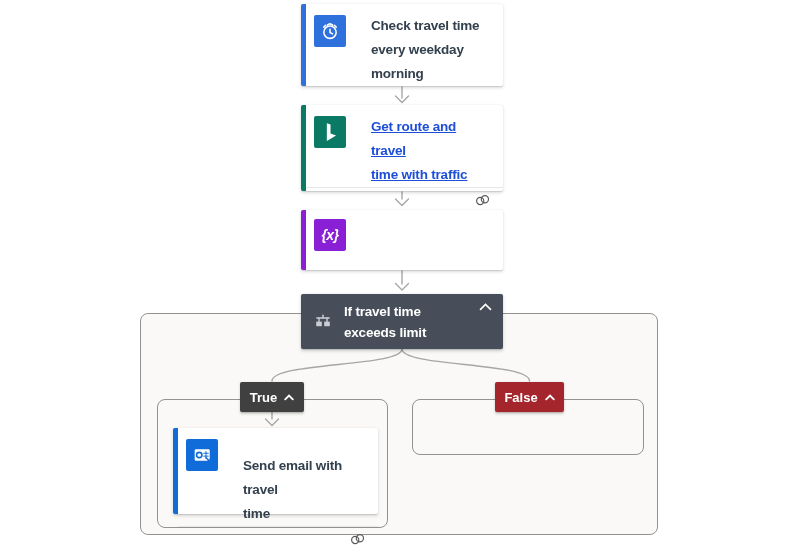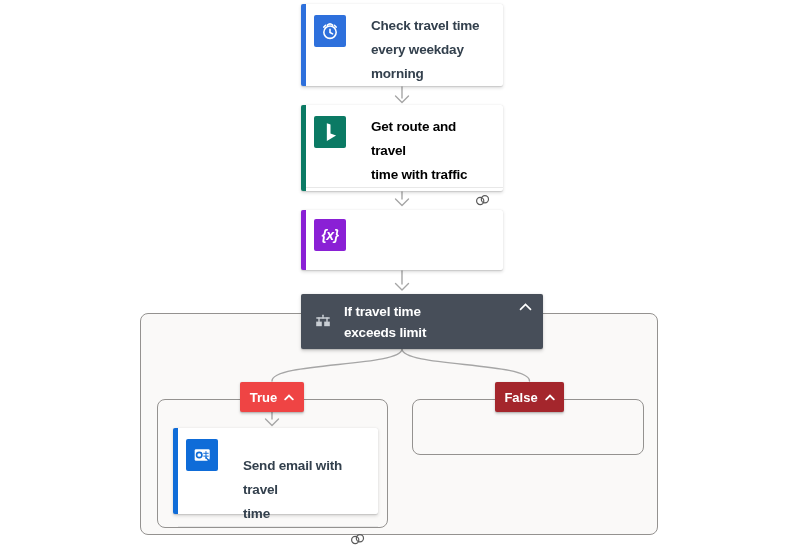--- a/index.html
+++ b/index.html
@@ -90,42 +90,42 @@
     </div>
   </div>
 
   <div class="card" style="left: 301px; top: 105px; width: 202px; height: 86px; border-left-color: rgb(11, 122, 100);">
     <div class="card-main">
       <span class="icon-sq" style="background: rgb(11, 122, 100);">
         <svg width="25" height="25" viewBox="0 0 26 26">
           <path d="M9.2 3.4 L13 4.8 V14 L18.8 16.1 L9.2 21.8 Z" fill="#ffffff"></path>
         </svg>
       </span>
-      <div class="title" style="color: #000000;">Get route and travel
+      <div class="title" style="color: #1d4ed8; text-decoration: underline;">Get route and travel
 time with traffic</div>
     </div>
     <div class="card-footer">
       <span>
         <svg width="17" height="15" viewBox="0 0 17 15" fill="none" stroke="#5A5A5A" stroke-width="1.2">
           <circle cx="6.2" cy="8" r="3.6"></circle>
           <circle cx="10.9" cy="6.2" r="3.6"></circle>
         </svg>
       </span>
     </div>
   </div>
 
   <div class="card" style="left: 301px; top: 210px; width: 202px; height: 60px; border-left-color: rgb(138, 32, 213);">
     <div class="card-main" style="padding-top:6px;">
       <span class="icon-sq" style="background: rgb(138, 32, 213);">
         <span class="var-glyph">{x}</span>
       </span>
     </div>
   </div>
 
-  <div class="condition" style="left: 301px; top: 294px; width: 242px; height: 55px; background: rgb(71, 78, 89);">
+  <div class="condition" style="left: 301px; top: 294px; width: 202px; height: 55px; background: rgb(71, 78, 89);">
     <span>
       <svg width="20" height="20" viewBox="0 0 20 20">
         <g stroke="#C9CED4" stroke-width="1.4" fill="none" stroke-linecap="round">
           <path d="M10 3.2 V6"></path>
           <path d="M3.8 6 H16.2"></path>
           <path d="M6 6 V9.6"></path>
           <path d="M14 6 V9.6"></path>
         </g>
         <rect x="3.2" y="9.6" width="5.6" height="4.6" fill="#C9CED4"></rect>
         <rect x="11.2" y="9.6" width="5.6" height="4.6" fill="#C9CED4"></rect>
@@ -133,21 +133,21 @@
     </span>
     <div class="title">If travel time
 exceeds limit</div>
     <span class="cond-chev">
       <svg width="13" height="8" viewBox="0 0 13 8" fill="none" stroke="#fff" stroke-width="1.7" stroke-linecap="round">
         <path d="M1.5 6.3 L6.5 1.5 L11.5 6.3"></path>
       </svg>
     </span>
   </div>
 
-  <div class="badge" style="left: 240px; top: 382px; width: 64px; background: #ef4444;">
+  <div class="badge" style="left: 240px; top: 382px; width: 64px; background: #404040;">
     <span>True</span>
     <span>
       <svg width="10" height="7" viewBox="0 0 10 7" fill="none" stroke="#fff" stroke-width="1.8" stroke-linecap="round">
         <path d="M1.2 5.4 L5 1.6 L8.8 5.4"></path>
       </svg>
     </span>
   </div>
 
   <div class="badge" style="left: 495px; top: 382px; width: 69px; background: rgb(164, 38, 44);">
     <span>False</span>

